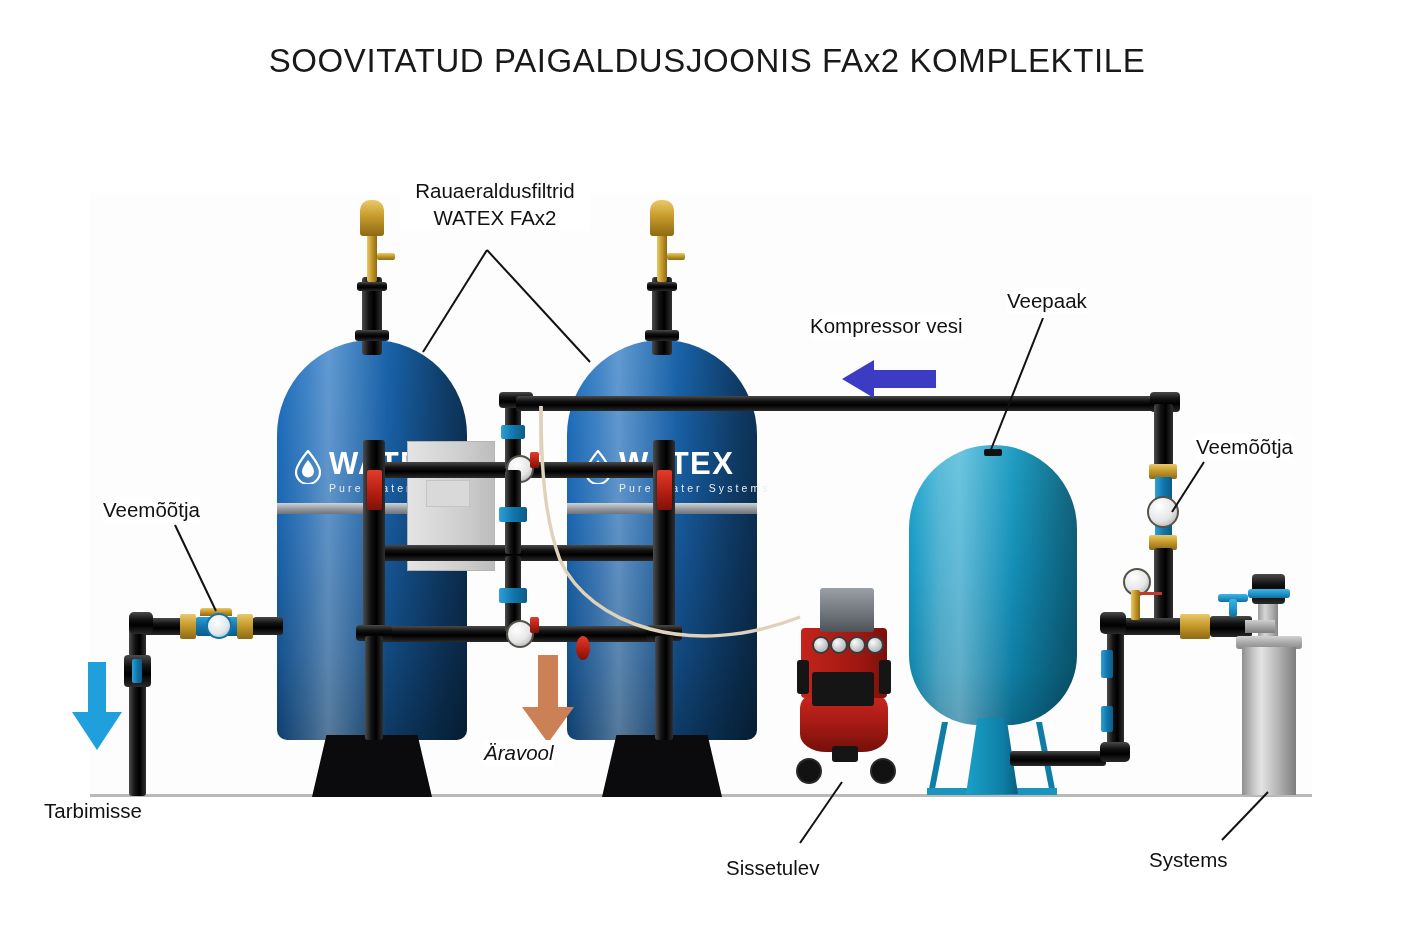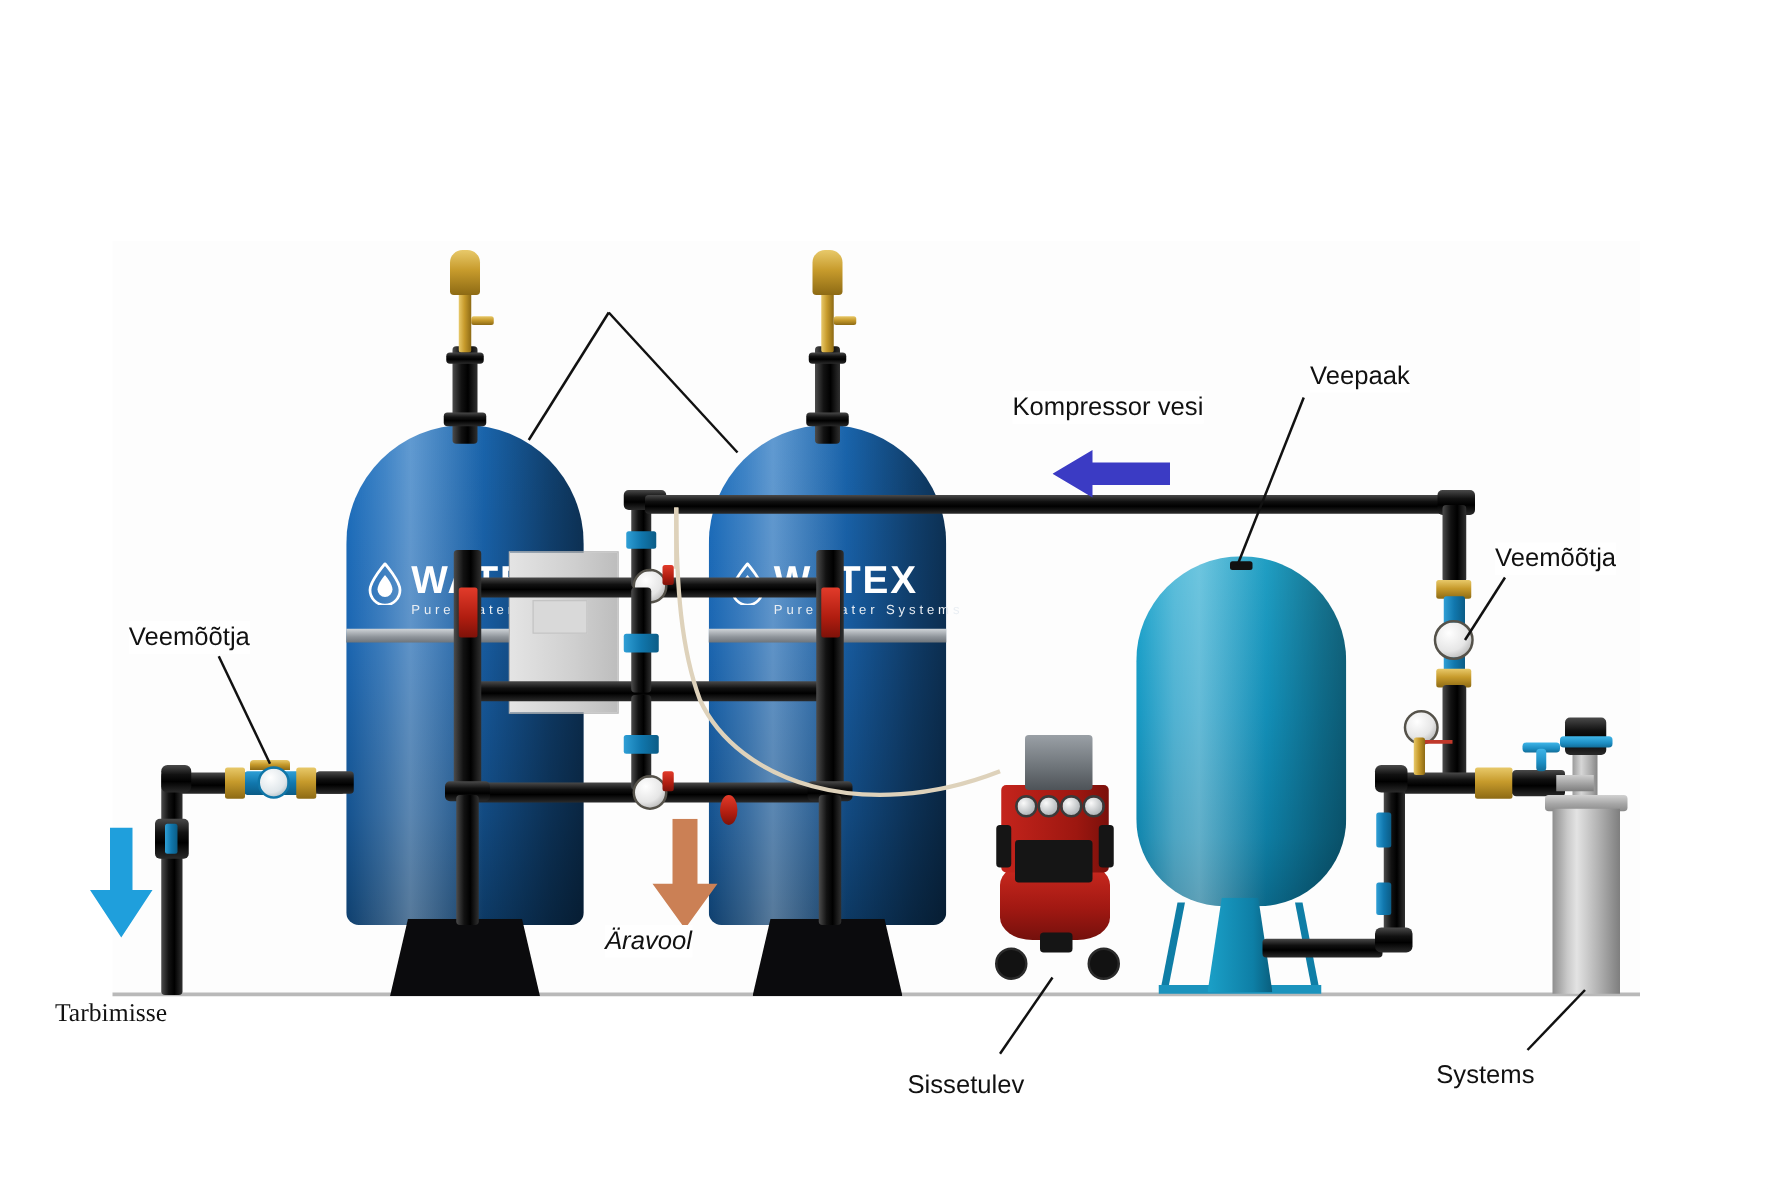--- a/index.html
+++ b/index.html
@@ -108,20 +108,21 @@
             border-radius:2px;}
   .cyanhandle{position:absolute;background:linear-gradient(180deg,#3fb5e8,#1d8fc4 60%,#126d98);
               border-radius:3px;}
   .airline{position:absolute;pointer-events:none;}
 </style>
 </head>
 <body>
 
 <div id="stage">
 
+  <div class="title">SOOVITATUD PAIGALDUSJOONIS FAx2 KOMPLEKTILE</div>
 
   <div class="photo-panel"></div>
   <div class="floor-line"></div>
 
   <div class="pipe" style="left:136px;top:618px;width:140px;height:17px;"></div>
 
   <div class="pipe-v" style="left:129px;top:618px;width:17px;height:178px;"></div>
   <div class="pipe" style="left:129px;top:612px;width:24px;height:22px;border-radius:5px;"></div>
 
   <div class="pipe" style="left:124px;top:655px;width:27px;height:32px;border-radius:4px;"></div>
@@ -135,21 +136,21 @@
               background:radial-gradient(circle at 38% 32%,#fff,#dfe6ea 60%,#8fa3ad);border:2px solid #1076a8;"></div>
 
   <svg class="leader" style="left:0;top:0;width:1414px;height:951px;">
     <line x1="175" y1="525" x2="216" y2="611" stroke="#111" stroke-width="2"></line>
   </svg>
   <div class="lbl" style="left:103px;top:497px;">Veemõõtja</div>
 
   <svg class="arrow" style="left:66px;top:662px;width:62px;height:90px;" viewBox="0 0 62 90">
     <polygon points="22,0 40,0 40,50 56,50 31,88 6,50 22,50" fill="#1f9fdc"></polygon>
   </svg>
-  <div class="lbl" style="left:44px;top:798px;font-family:Liberation Serif, serif;">Tarbimisse</div>
+  <div class="lbl" style="left:44px;top:798px;">Tarbimisse</div>
 
   <div class="tank" style="left:277px;top:340px;">
     <div class="tank-band" style="top:163px;"></div>
   </div>
   <div class="tank-base" style="left:312px;top:735px;"></div>
 
   <div class="logo" style="left:293px;top:448px;">
     <svg class="drop" style="left:0;top:2px;width:30px;height:34px;" viewBox="0 0 30 34">
       <path d="M15 1 C15 1 3 15 3 22 A12 12 0 0 0 27 22 C27 15 15 1 15 1 Z" fill="none" stroke="#ffffff" stroke-width="2.2"></path>
       <path d="M15 10 C15 10 9 17 9 21.5 A6 6 0 0 0 21 21.5 C21 17 15 10 15 10 Z" fill="#ffffff"></path>
@@ -188,20 +189,24 @@
   <div class="brass-v" style="left:657px;top:234px;width:10px;height:48px;"></div>
   <div class="brass" style="left:650px;top:200px;width:24px;height:36px;border-radius:10px 10px 3px 3px;"></div>
   <div class="brass" style="left:667px;top:253px;width:18px;height:7px;"></div>
   <div class="pipe" style="left:647px;top:282px;width:30px;height:9px;border-radius:3px;"></div>
 
   <svg class="leader" style="left:0;top:0;width:1414px;height:951px;">
     <polyline points="487,248 487,252" stroke="none" fill="none"></polyline>
     <line x1="487" y1="250" x2="423" y2="352" stroke="#111" stroke-width="2"></line>
     <line x1="487" y1="250" x2="590" y2="362" stroke="#111" stroke-width="2"></line>
   </svg>
+  <div class="lbl two" style="left:400px;top:177px;width:190px;text-align:center;">
+    <div>Rauaeraldusfiltrid</div>
+    <div>WATEX FAx2</div>
+  </div>
 
   <div class="ctrl-box" style="left:407px;top:441px;width:86px;height:128px;">
     <div class="ctrl-win" style="left:18px;top:38px;width:42px;height:25px;"></div>
   </div>
 
   <div class="pipe" style="left:372px;top:462px;width:300px;height:16px;"></div>
 
   <div class="pipe-v" style="left:505px;top:395px;width:16px;height:75px;"></div>
   <div class="pipe" style="left:499px;top:392px;width:34px;height:16px;border-radius:4px;"></div>
 
@@ -255,21 +260,21 @@
   <div style="position:absolute;left:966px;top:718px;width:52px;height:76px;
               background:linear-gradient(90deg,#1ba0c8,#0e7fa6 60%,#0a6versa);
               background:linear-gradient(90deg,#1ba0c8,#0e7fa6 70%,#095e7d);
               clip-path:polygon(22% 0,78% 0,100% 100%,0% 100%);"></div>
 
   <div class="pipe" style="left:1010px;top:751px;width:96px;height:15px;"></div>
 
   <svg class="leader" style="left:0;top:0;width:1414px;height:951px;">
     <line x1="1043" y1="318" x2="990" y2="452" stroke="#111" stroke-width="2"></line>
   </svg>
-  <div class="lbl" style="left:1048px;top:288px;text-align:right;">Veepaak</div>
+  <div class="lbl" style="left:1007px;top:288px;text-align:right;">Veepaak</div>
 
   <div class="pipe" style="left:1150px;top:392px;width:30px;height:20px;border-radius:4px;"></div>
   <div class="pipe-v" style="left:1154px;top:404px;width:19px;height:62px;"></div>
 
   <div class="brass" style="left:1149px;top:464px;width:28px;height:15px;"></div>
   <div class="bluecup-v" style="left:1155px;top:477px;width:17px;height:60px;"></div>
   <div class="gauge" style="left:1147px;top:496px;width:28px;height:28px;"></div>
   <div class="brass" style="left:1149px;top:535px;width:28px;height:15px;"></div>
   <div class="pipe-v" style="left:1154px;top:548px;width:19px;height:78px;"></div>
 

